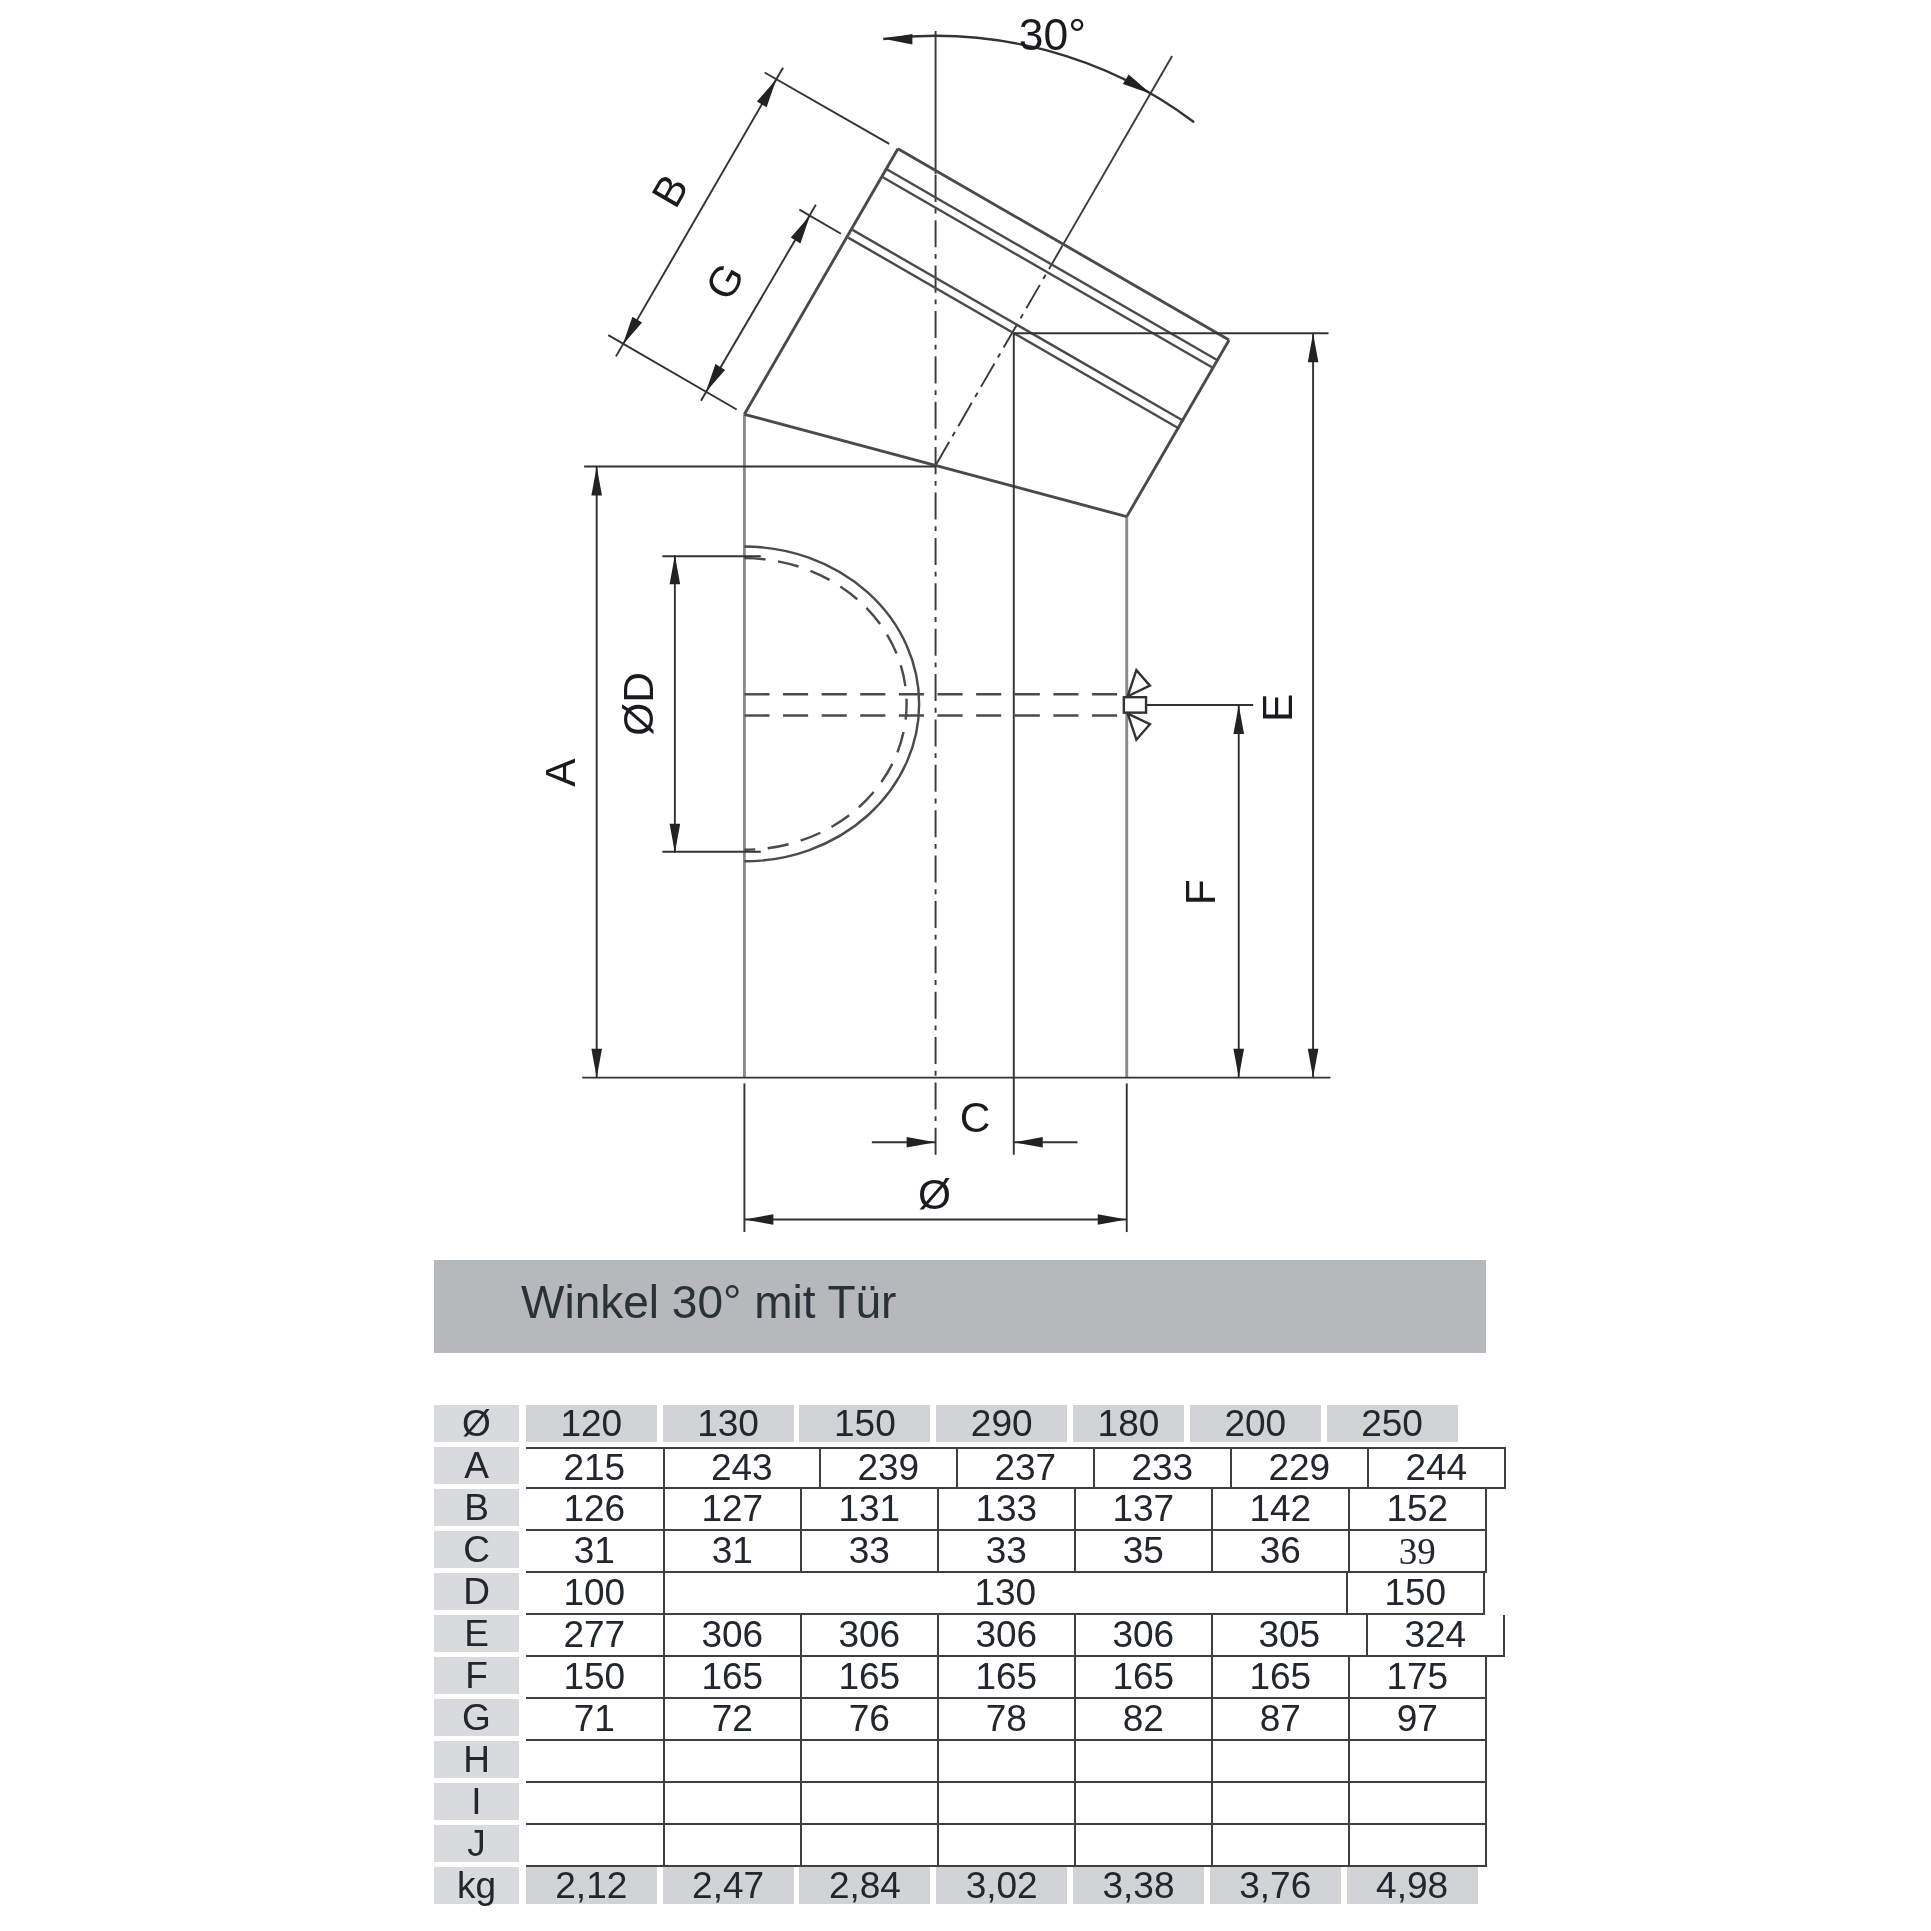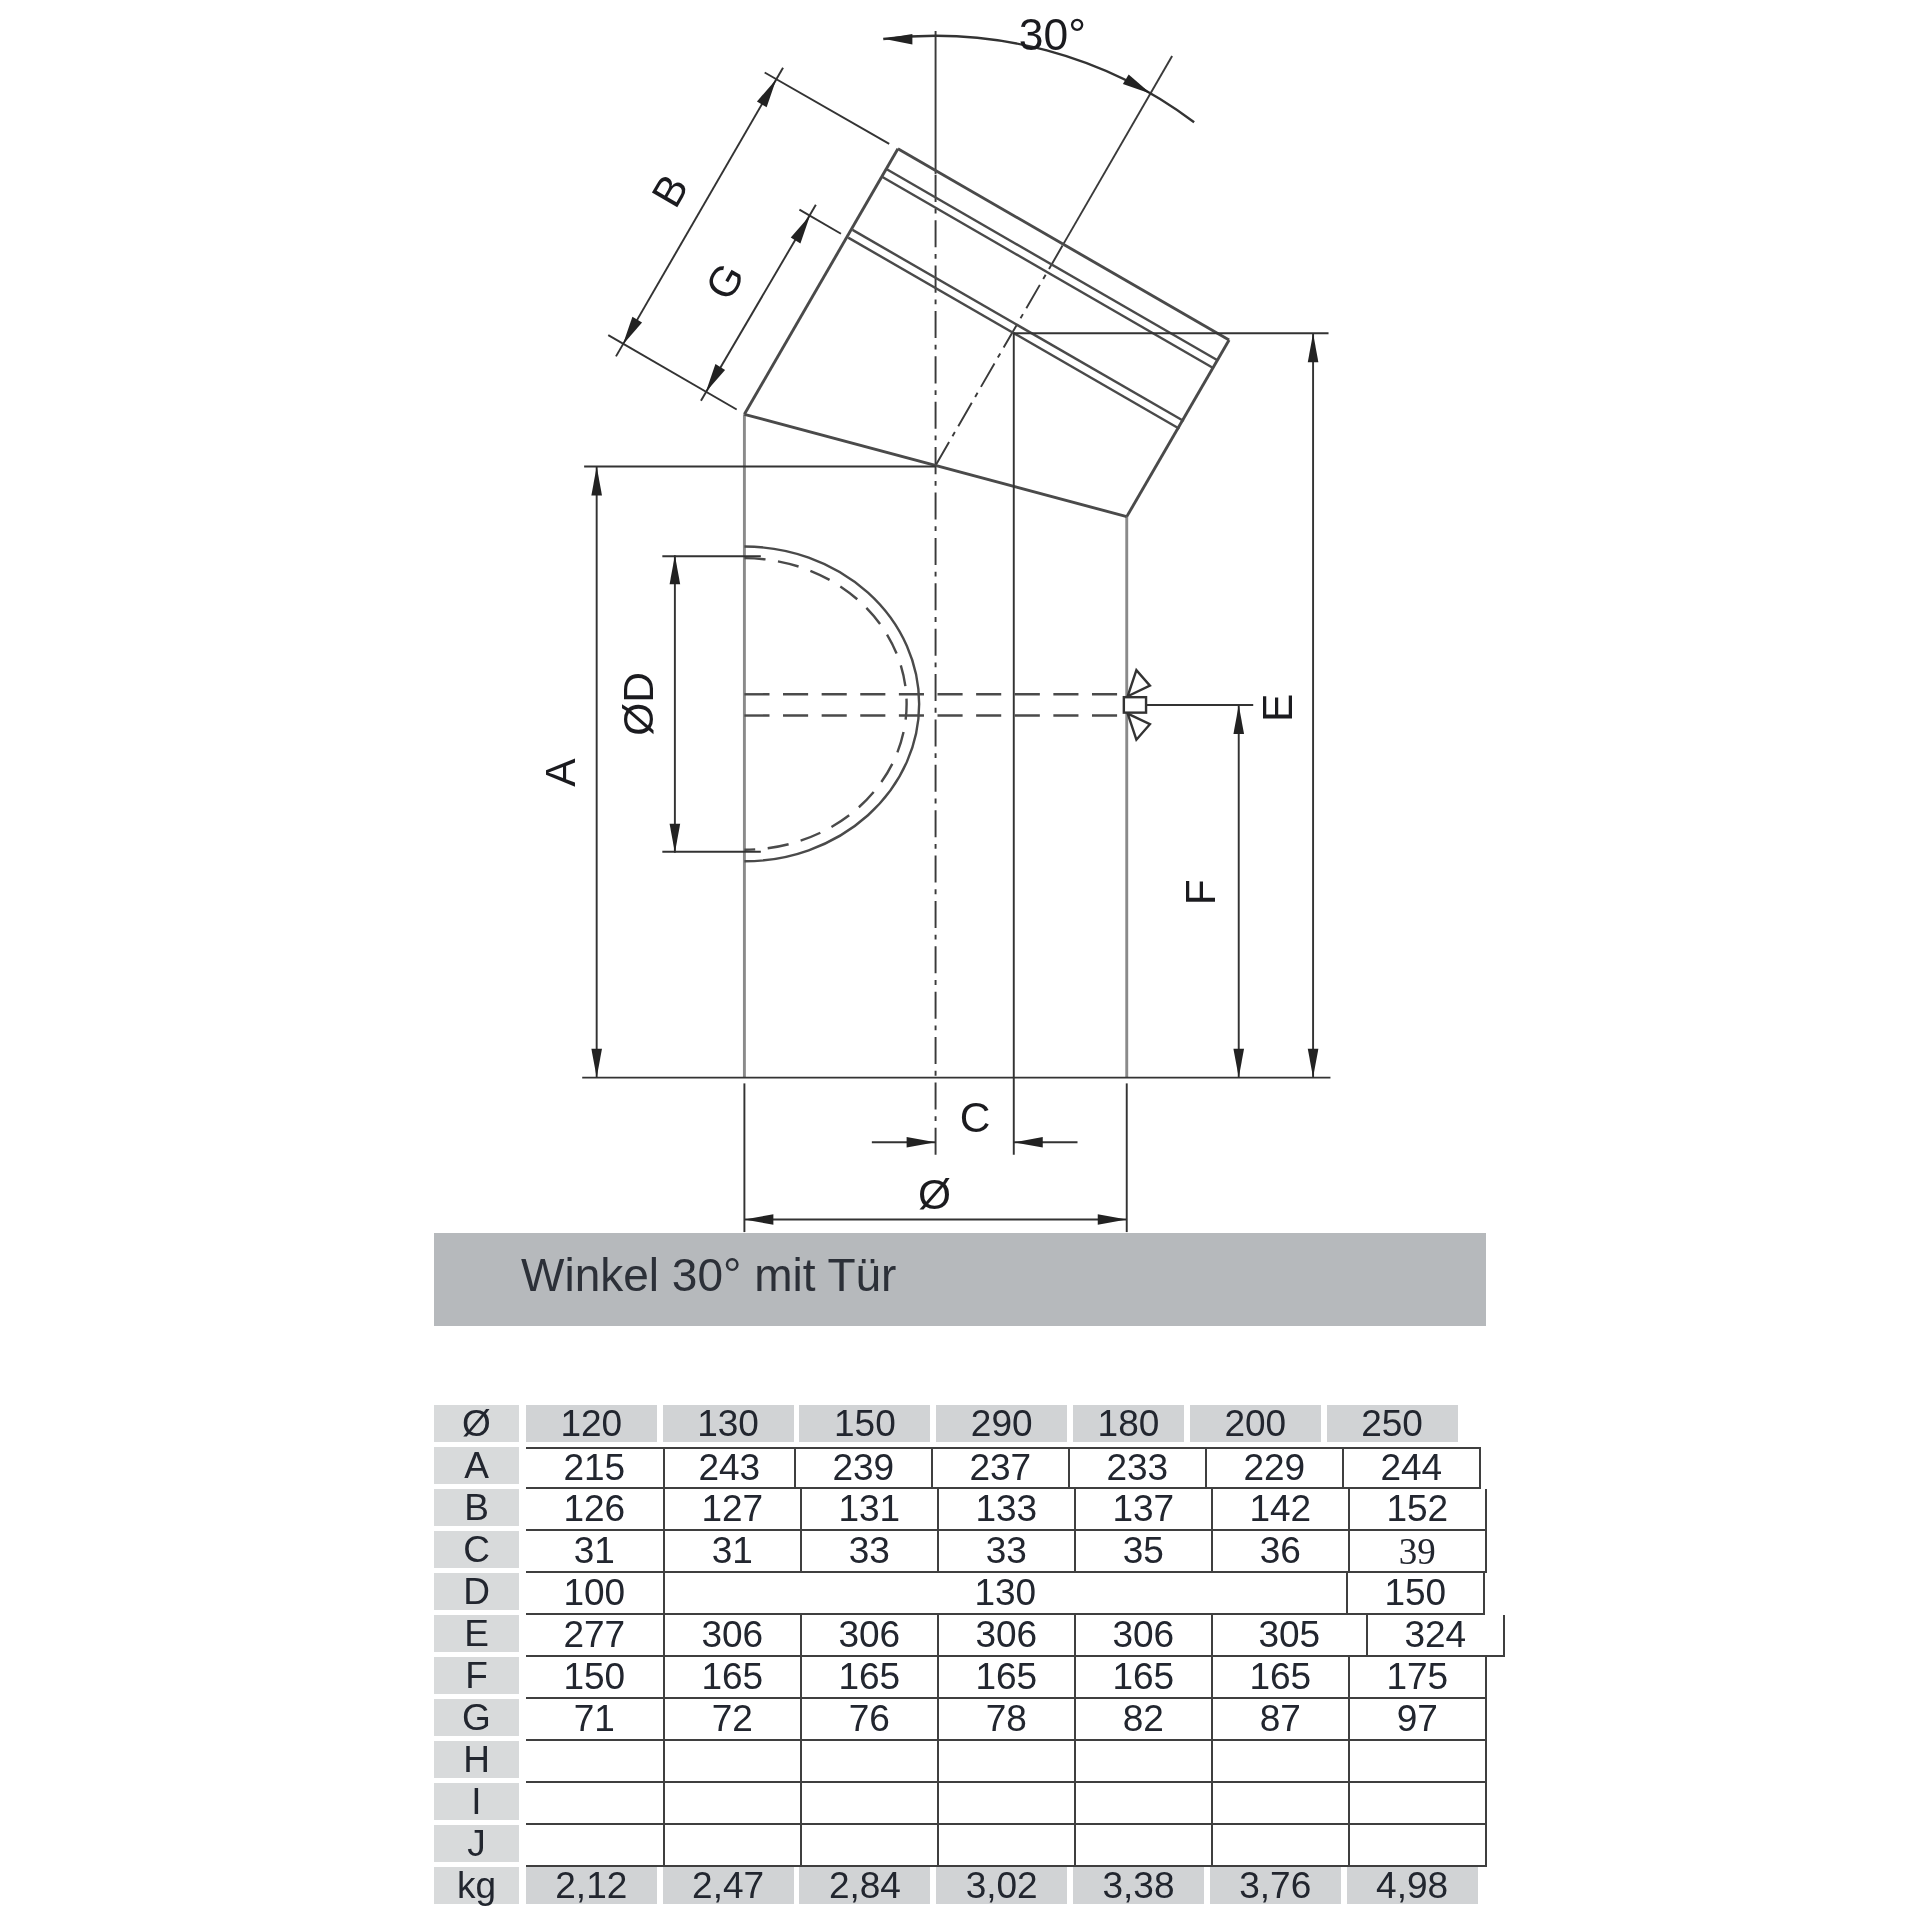--- a/index.html
+++ b/index.html
@@ -3,21 +3,21 @@
 <meta charset="utf-8">
 <style>
   html,body{margin:0;padding:0;background:#ffffff;}
   #page{position:relative;width:1931px;height:1931px;background:#ffffff;overflow:hidden;
         font-family:"Liberation Sans", sans-serif;border-radius:27px;}
   #techsvg{position:absolute;left:0;top:0;}
   .dimtext{fill:#1b1b1f;font-family:"Liberation Sans",sans-serif;font-size:44px;}
   .angletext{fill:#1b1b1f;font-family:"Liberation Sans",sans-serif;font-size:46px;}
 
   
-  #title-box{position:absolute;left:434px;top:1233px;width:1052px;height:93px;
+  #title-box{position:absolute;left:434px;top:1260px;width:1052px;height:93px;
              background:#b6b9bc;}
   #title-box .t{padding:15.4px 0 0 87px;font-size:46px;color:#2c3038;}
   #spec-table{position:absolute;left:434px;top:1405px;width:1052px;}
   .trow{height:42px;display:flex;}
   .tlabel{width:85px;height:37px;margin-right:6.8px;background:#d8dadb;
           display:flex;align-items:center;justify-content:center;
           font-size:37px;color:#22262f;flex:0 0 auto;}
   .tcells{display:flex;height:100%;box-sizing:border-box;}
   .tcells.ruled{border-bottom:2.9px solid #3f3f3f;border-right:2.9px solid #3f3f3f;}
   .tcells.topline{border-top:2.9px solid #3f3f3f;}
@@ -140,21 +140,21 @@
           <div class="tcell" style="width: 131px;">290</div>
           <div class="tcell" style="width: 111px;">180</div>
           <div class="tcell" style="width: 131px;">200</div>
           <div class="tcell" style="width: 131px;">250</div>
         </div>
       </div>
       <div class="trow">
         <div class="tlabel">A</div>
         <div class="tcells ruled topline">
           <div class="tcell" style="width: 137px;">215</div>
-          <div class="tcell vline" style="width: 131px;">243</div>
+          <div class="tcell vline" style="width: 156px;">243</div>
           <div class="tcell vline" style="width: 137px;">239</div>
           <div class="tcell vline" style="width: 137px;">237</div>
           <div class="tcell vline" style="width: 137px;">233</div>
           <div class="tcell vline" style="width: 137px;">229</div>
           <div class="tcell vline" style="width: 137px;">244</div>
         </div>
       </div>
       <div class="trow">
         <div class="tlabel">B</div>
         <div class="tcells ruled">

